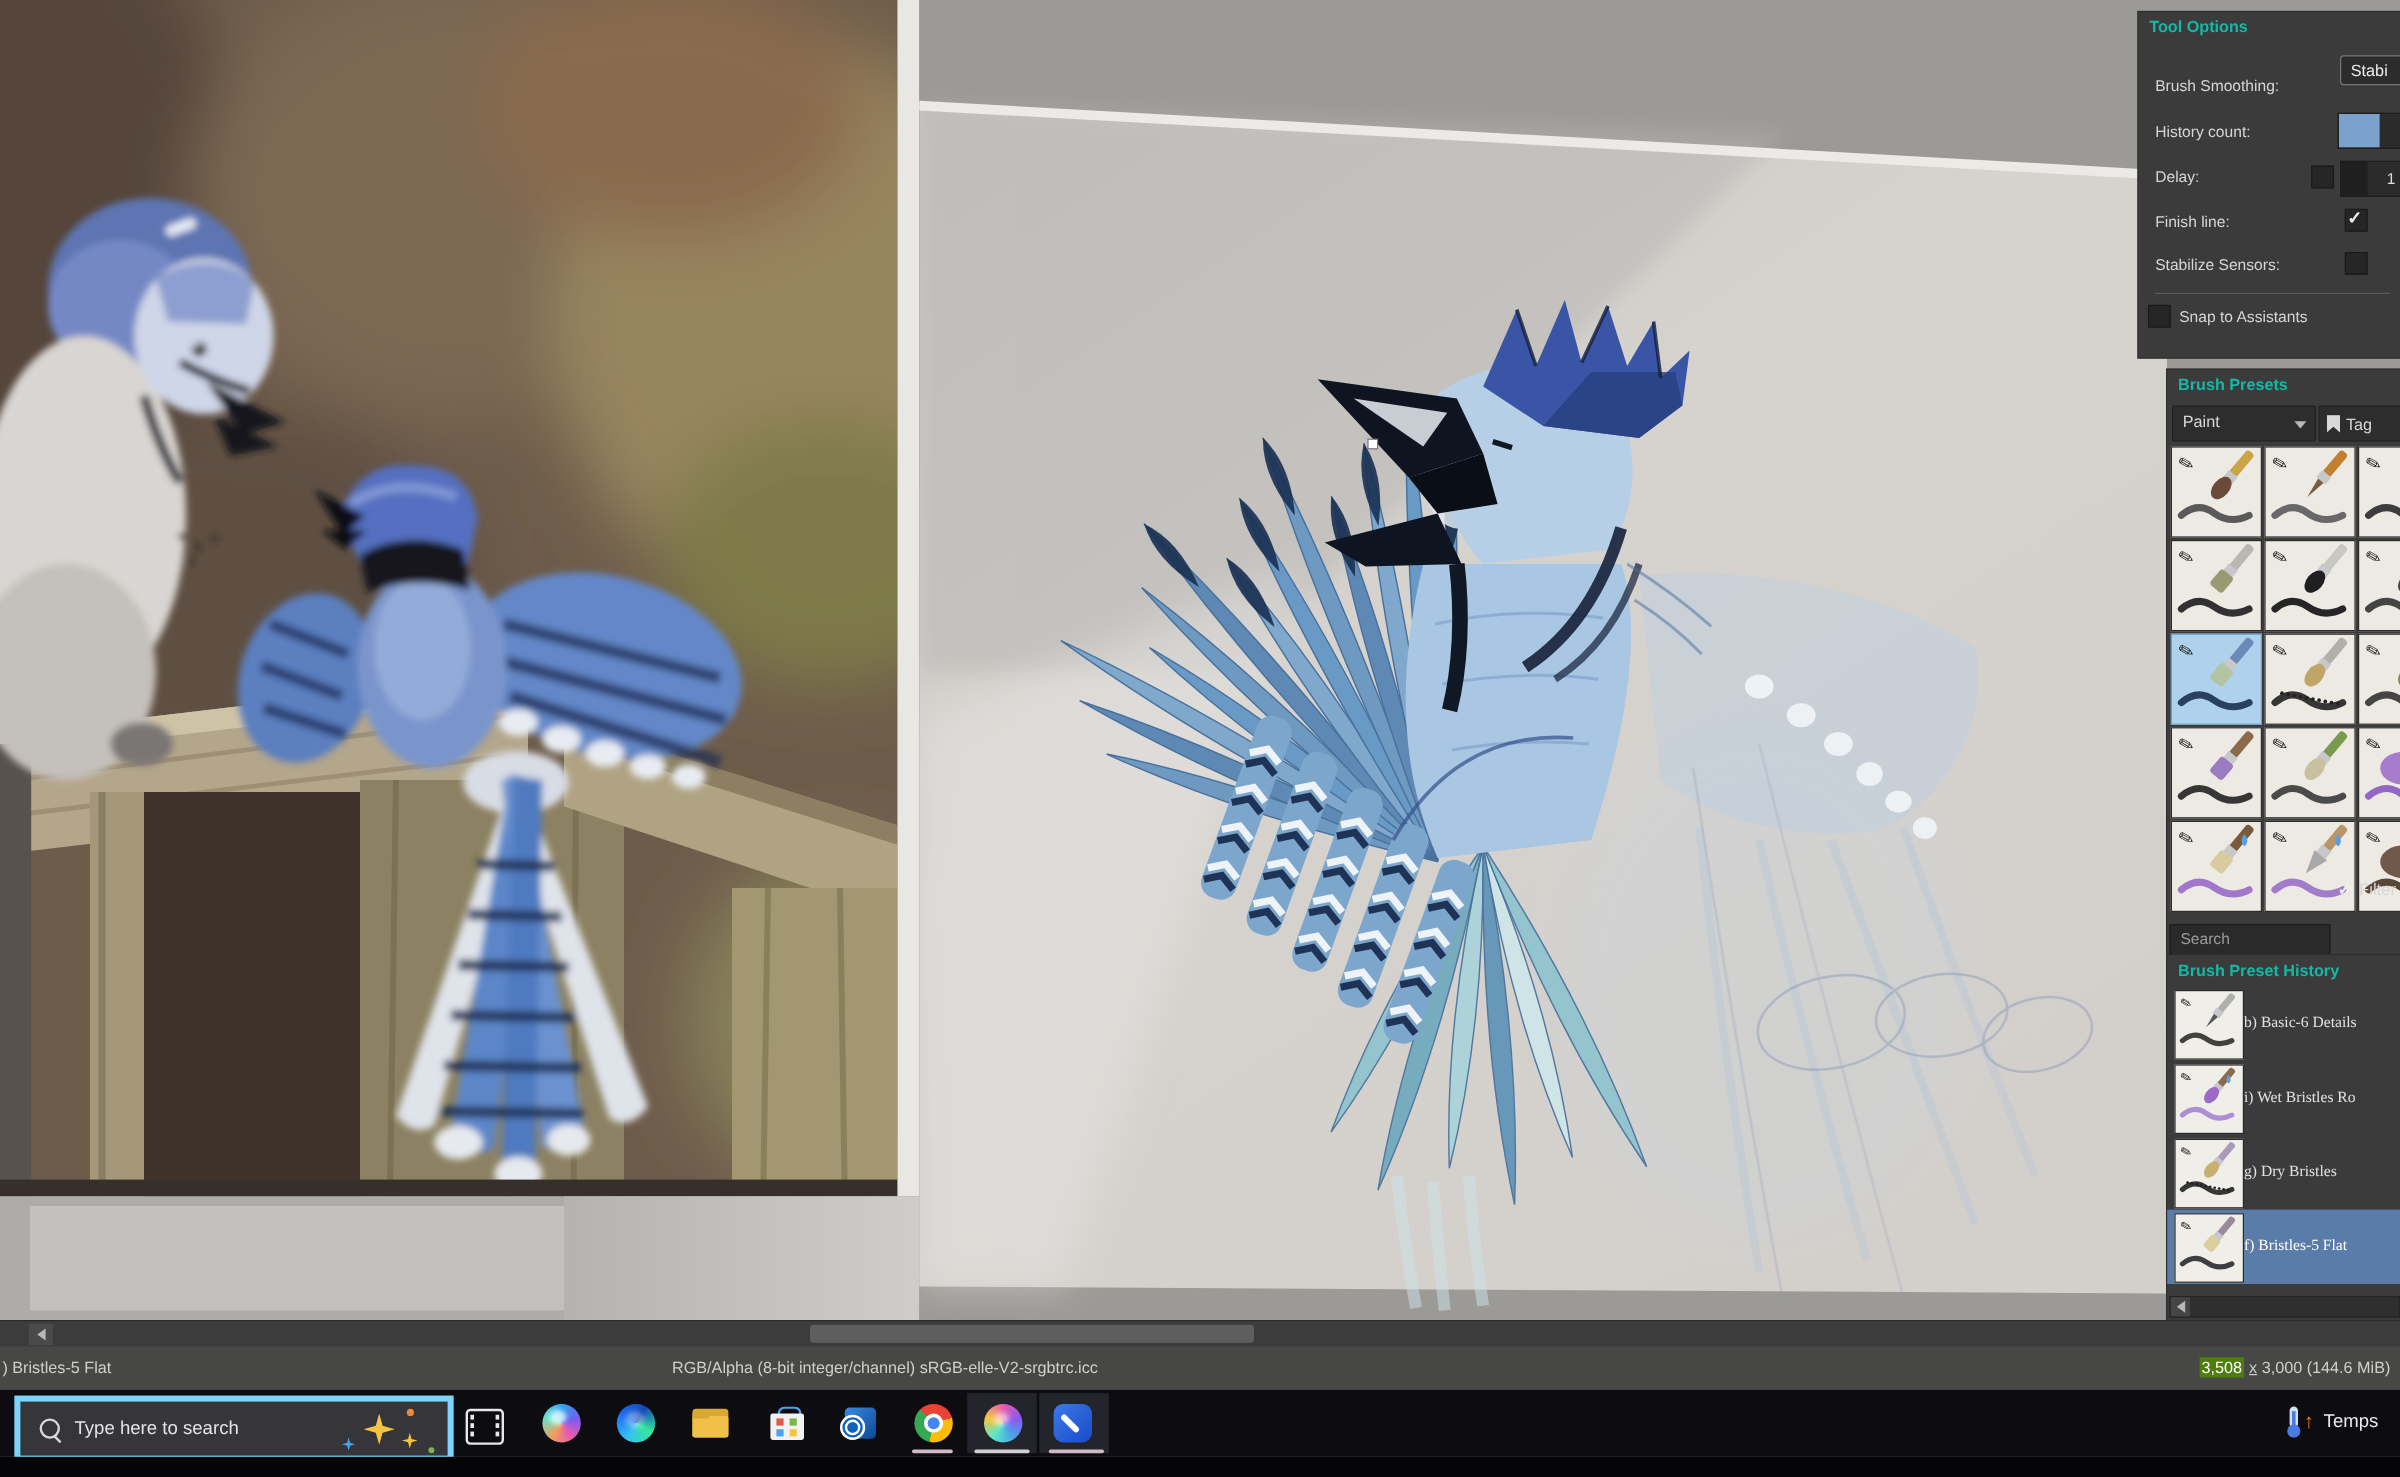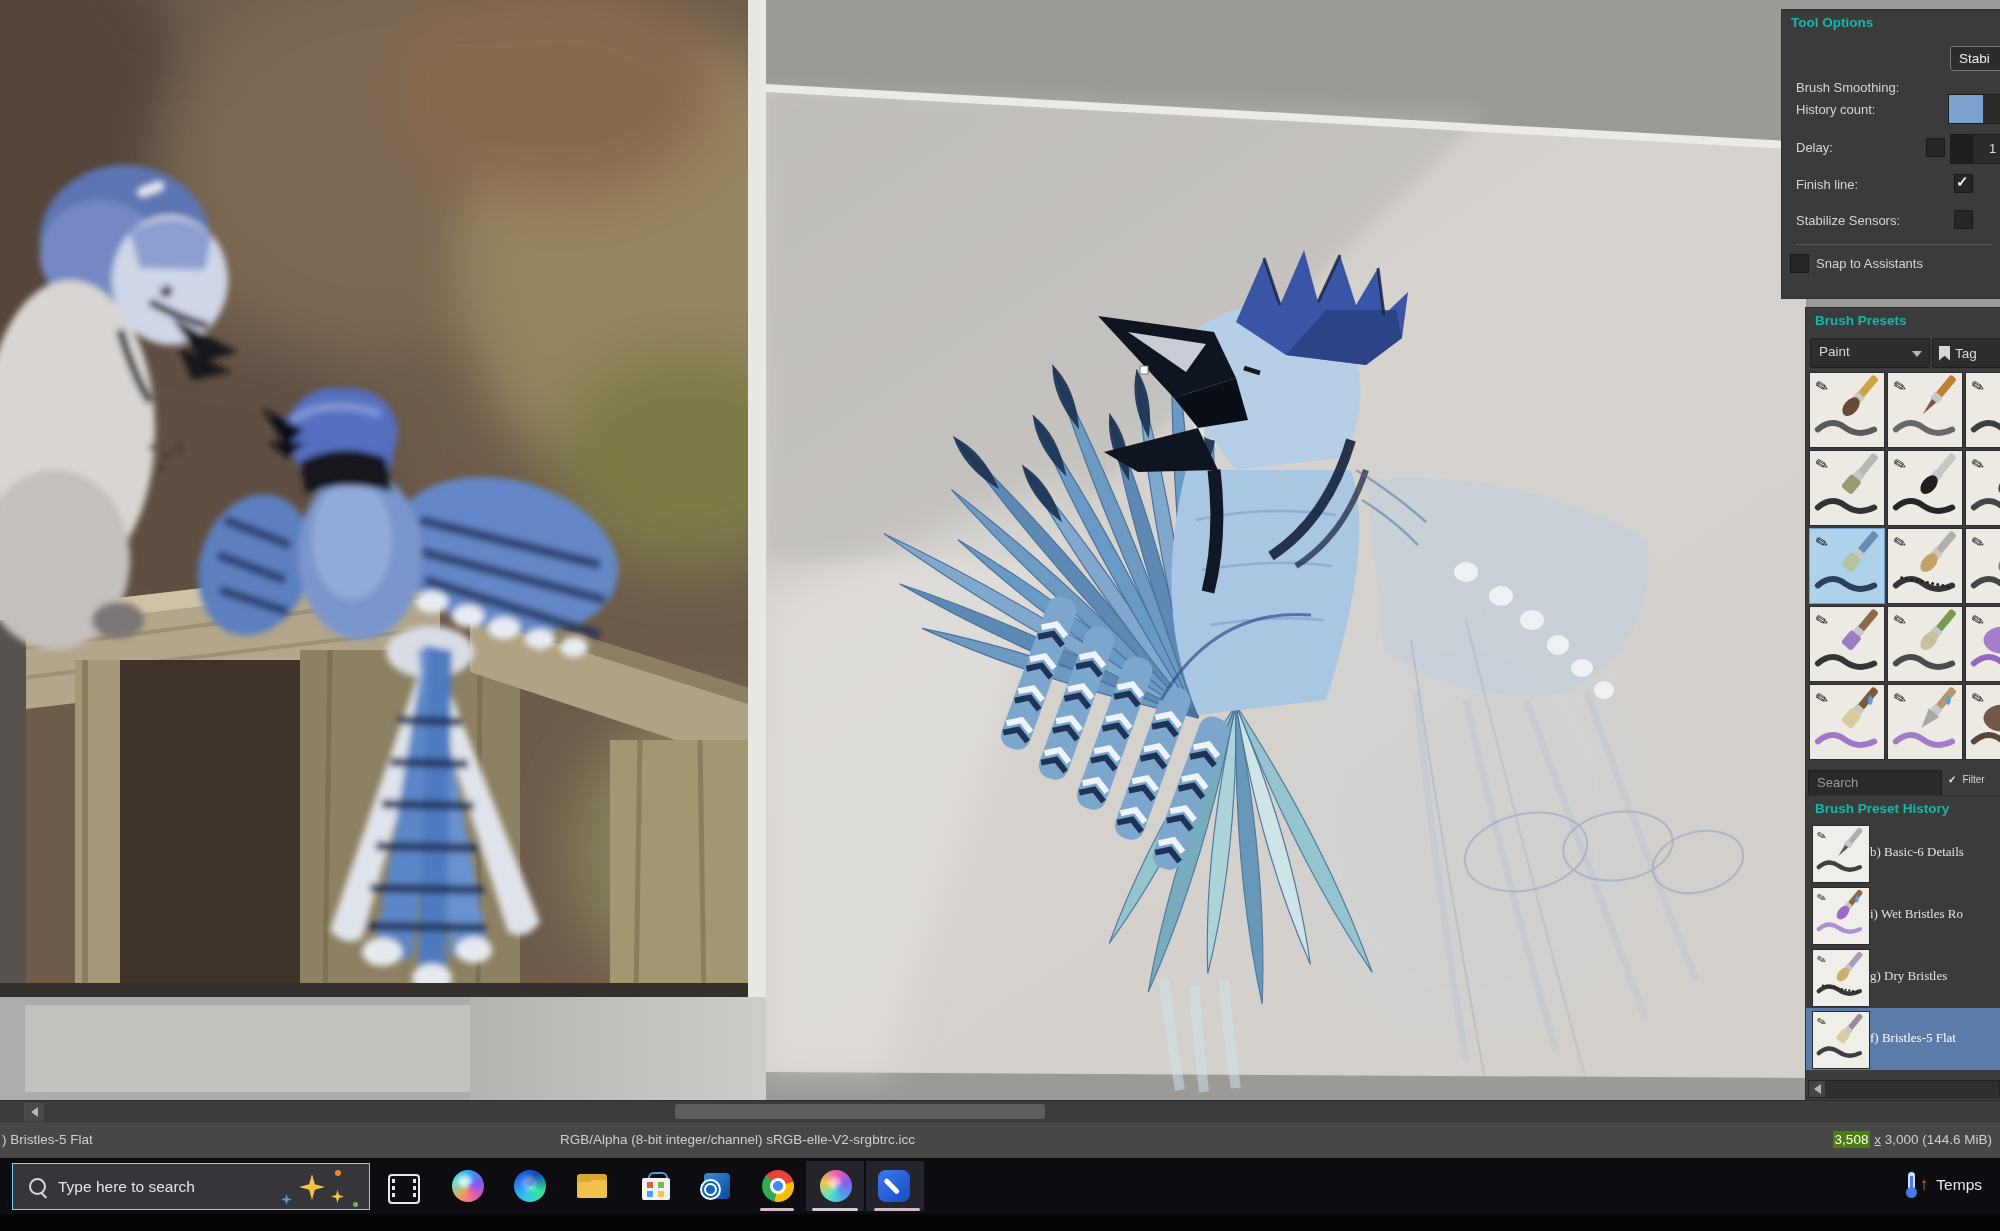--- a/index.html
+++ b/index.html
@@ -53,21 +53,21 @@
   .mainscroll .thumb{position:absolute;left:675px;top:3px;width:370px;height:15px;
     background:#5e5e5e;border-radius:3px;}
   .mainscroll .larr{position:absolute;left:24px;top:2px;width:20px;height:18px;background:#4a4a4a;
     display:flex;align-items:center;justify-content:center;}
   .statusbar{position:absolute;left:0;top:1122px;width:2000px;height:36px;background:#474745;
     color:#cfcfcc;font-size:13.5px;}
   .statusbar .sel{background:#4d7c0f;color:#fff;padding:1px 2px;}
   .taskbar{position:absolute;left:0;top:1158px;width:2000px;height:56px;background:#0d0d11;}
   .bezel{position:absolute;left:0;top:1214px;width:2000px;height:17px;background:#050507;}
   .tsearch{position:absolute;left:12px;top:5px;width:356px;height:45px;background:#35353a;
-    border:1px solid #7dd3fc;display:flex;align-items:center;color:#e4e4e4;font-size:15.5px;}
+    border:5px solid #7dd3fc;display:flex;align-items:center;color:#e4e4e4;font-size:15.5px;}
   .mag{width:13px;height:13px;border:2px solid #d8d8d8;border-radius:50%;position:relative;
     margin:0 12px 0 16px;}
   .mag::after{content:"";position:absolute;width:2px;height:7px;background:#d8d8d8;
     left:12px;top:12px;transform:rotate(-45deg);}
   .star4{position:absolute;background:#f5c542;clip-path:polygon(50% 0,61% 39%,100% 50%,61% 61%,50% 100%,39% 61%,0 50%,39% 39%);}
   .ticon{position:absolute;top:12px;width:32px;height:32px;}
   .tile{position:absolute;top:3px;width:58px;height:50px;background:#24242c;}
   .runline{position:absolute;top:50px;height:3px;border-radius:2px;background:#d3b9c2;}
   .circle{border-radius:50%;}
   .temps{position:absolute;right:18px;top:14px;display:flex;align-items:center;gap:8px;
@@ -416,21 +416,21 @@
       <g stroke="#cfe3e9" stroke-width="10" opacity="0.5" fill="none">
         <path d="M398,980 Q405,1040 414,1090"></path>
           <path d="M428,985 Q432,1040 438,1092"></path>
         <path d="M458,980 Q462,1038 470,1088"></path>
       </g>
     </svg>
   </div>
 
   <div class="panel" style="left:1782px;top:10px;width:218px;height:288px;">
     <div class="panel-title">Tool Options</div>
-    <span class="opt-label" style="top:70px;text-align:right;">Brush Smoothing:</span>
+    <span class="opt-label" style="top:54px;text-align:right;">Brush Smoothing:</span>
     <div class="kdrop" style="left:168px;top:36px;width:70px;font-size:13.5px;">
       <span>Stabi</span>
     </div>
     <span class="opt-label" style="top:92px;">History count:</span>
     <div class="kslider" style="left:166px;top:84px;width:60px;height:28px;">
       <div class="fill" style="width:34px;background:#7ba2cf;"></div>
     </div>
     <span class="opt-label" style="top:130px;">Delay:</span>
     <div class="kcheck" style="left:144px;top:128px;"></div>
     <div class="kslider" style="left:168px;top:124px;width:60px;height:28px;">
@@ -596,21 +596,21 @@
       <div class="bcell" style="left: 156px; top: 312px;"><svg width="74" height="74" viewBox="0 0 76 76">
           <ellipse cx="38" cy="34" rx="20" ry="14" fill="#5a4030" opacity="0.85"></ellipse>
           <path d="M8,58 Q22,46 36,56 T66,58" stroke="#4a3424" stroke-width="6" fill="none" stroke-linecap="round" opacity="0.9"></path>
           <path d="M62,10 q5,7 0,11 q-5,-4 0,-11" fill="#5aa0e0"></path>
           <text x="6" y="20" font-size="16" fill="#222" transform="rotate(-15 10 16)">✎</text>
         </svg></div>
     </div>
   <div class="searchfield" style="left:1808px;top:770px;width:116px;height:18px;">
     <span>Search</span>
   </div>
-  <div class="filterlbl" style="left:1948px;top:774px;font-size:10px;">
+  <div class="filterlbl" style="left:1948px;top:733px;font-size:14px;">
     <span class="chk">✓</span><span>Filter</span>
   </div>
 
   <div class="panel" style="left:1806px;top:796px;width:194px;height:304px;">
     <div class="panel-title">Brush Preset History</div>
   </div>
   <div id="history-list">
       <div class="hrow">
         <div class="hthumb"><svg width="54" height="54" viewBox="0 0 76 76">
             <g transform="translate(46,30) rotate(40)">

